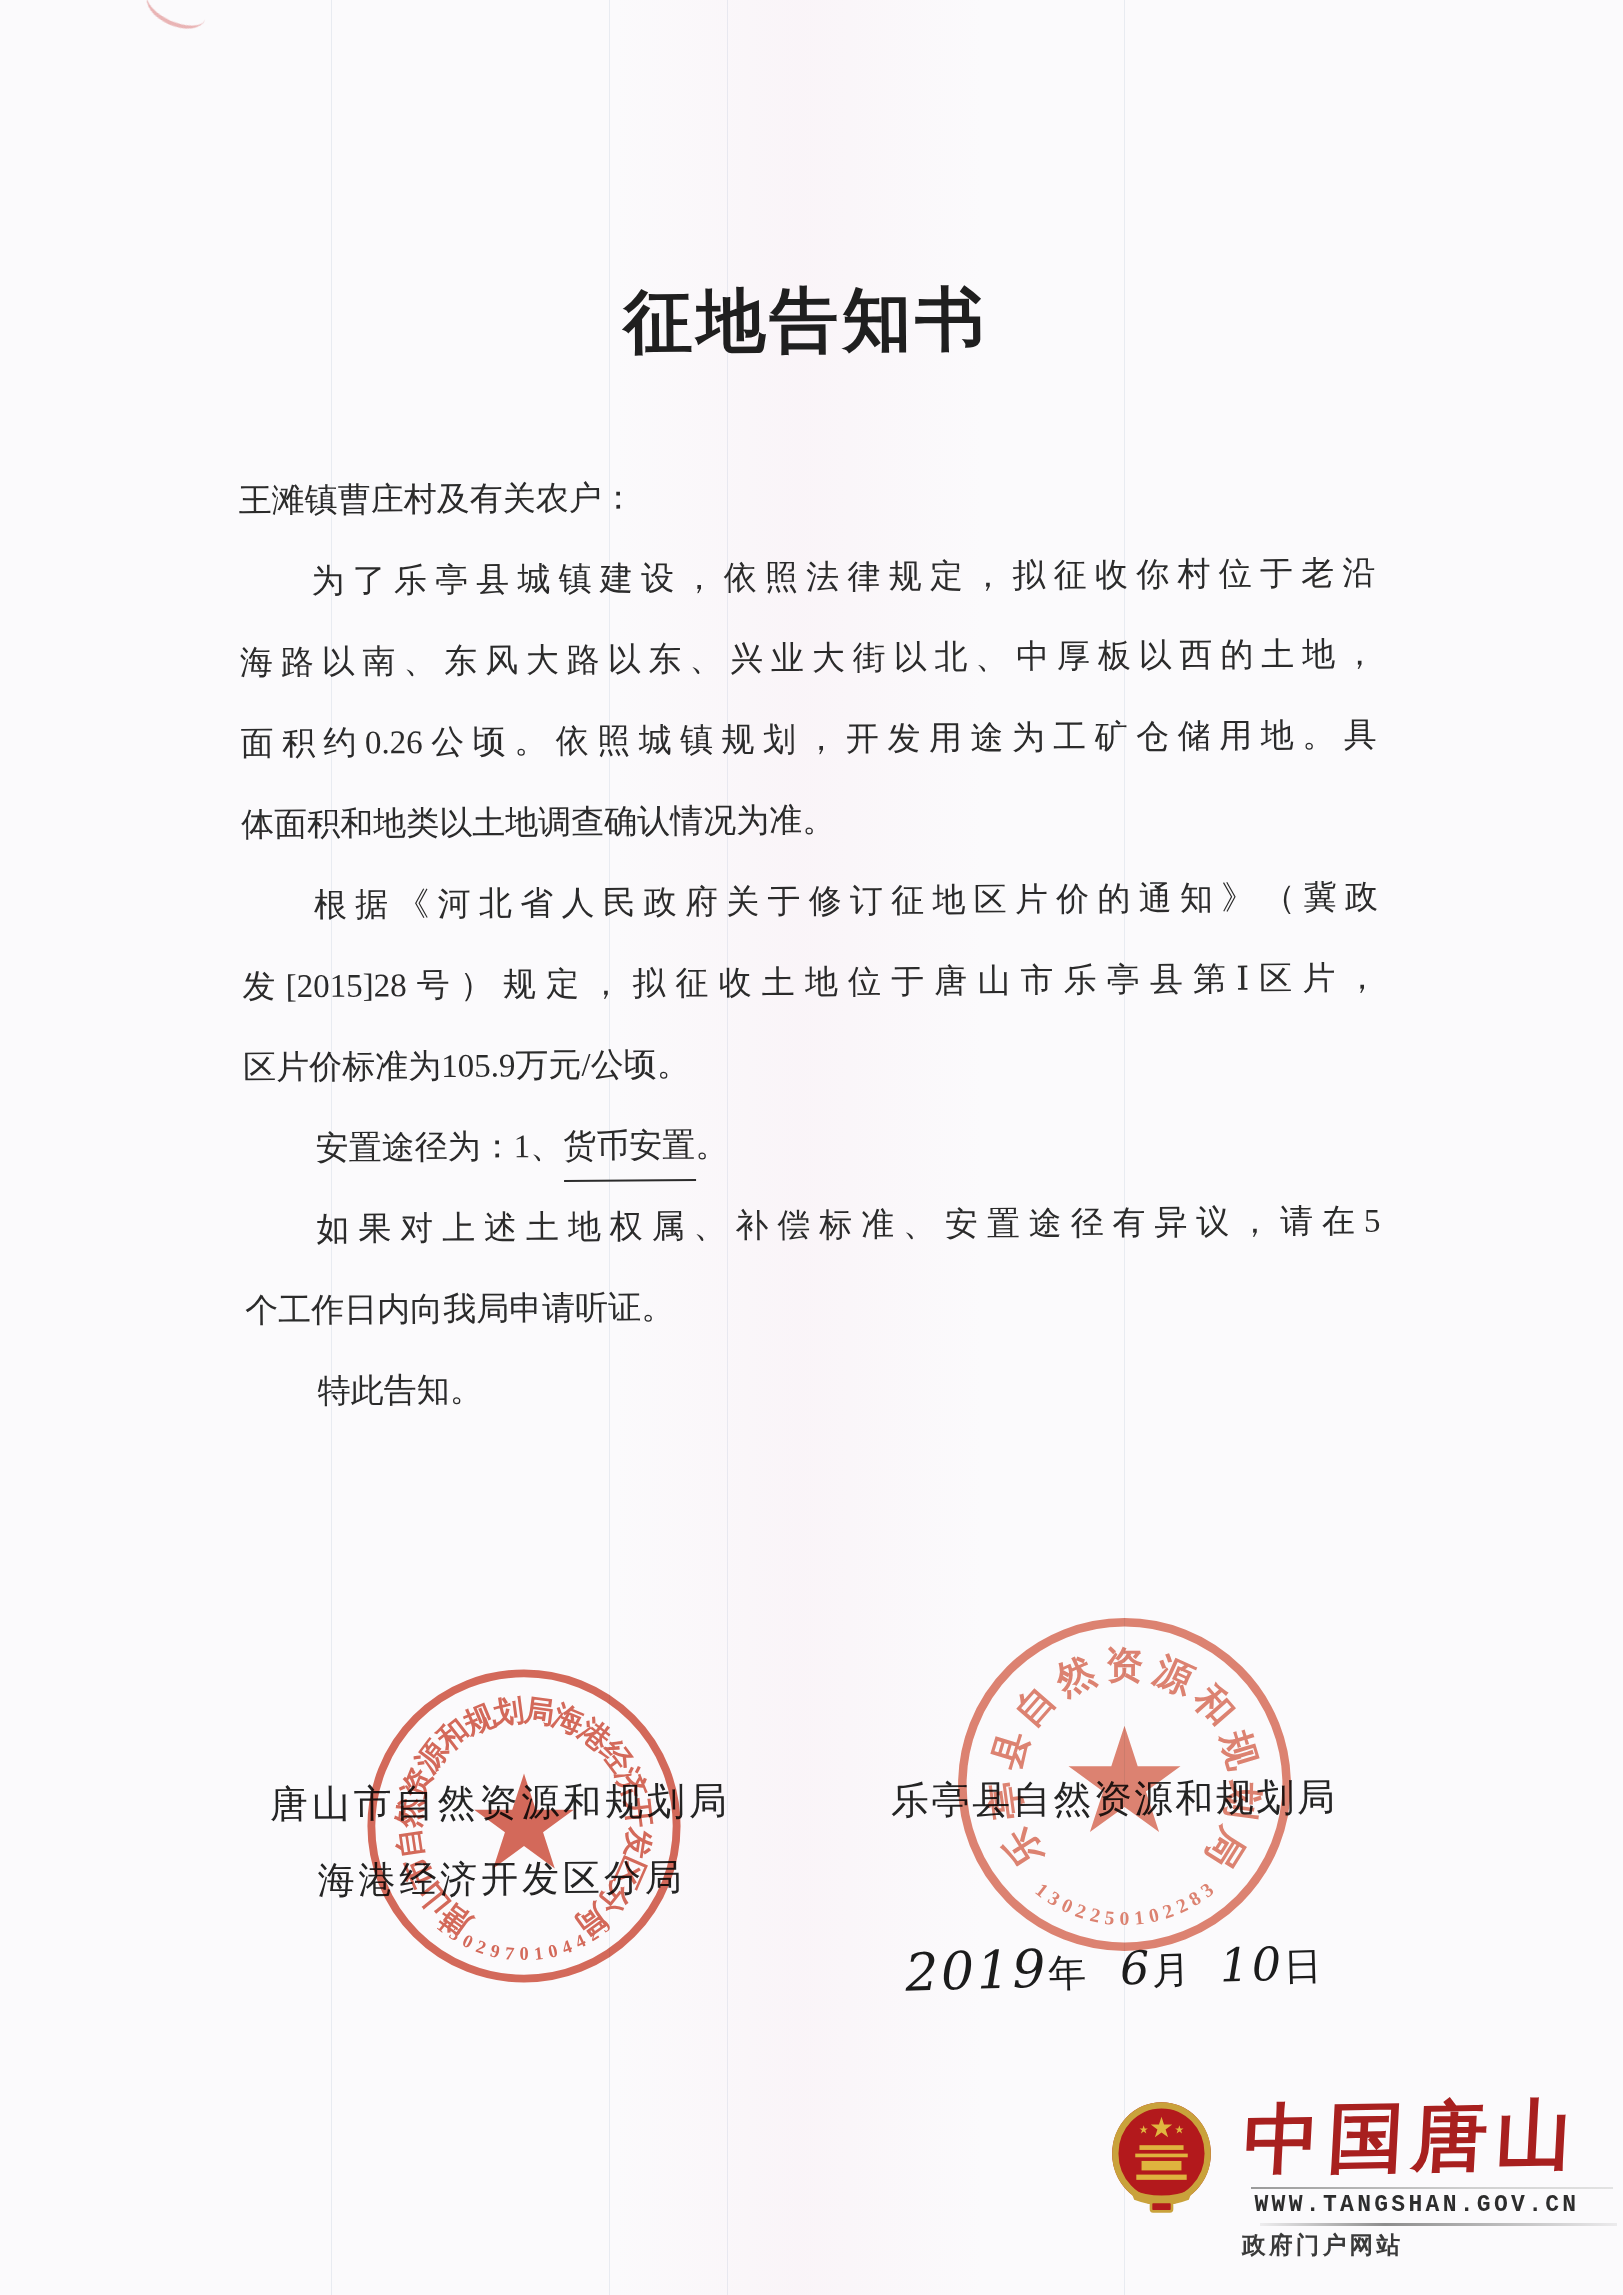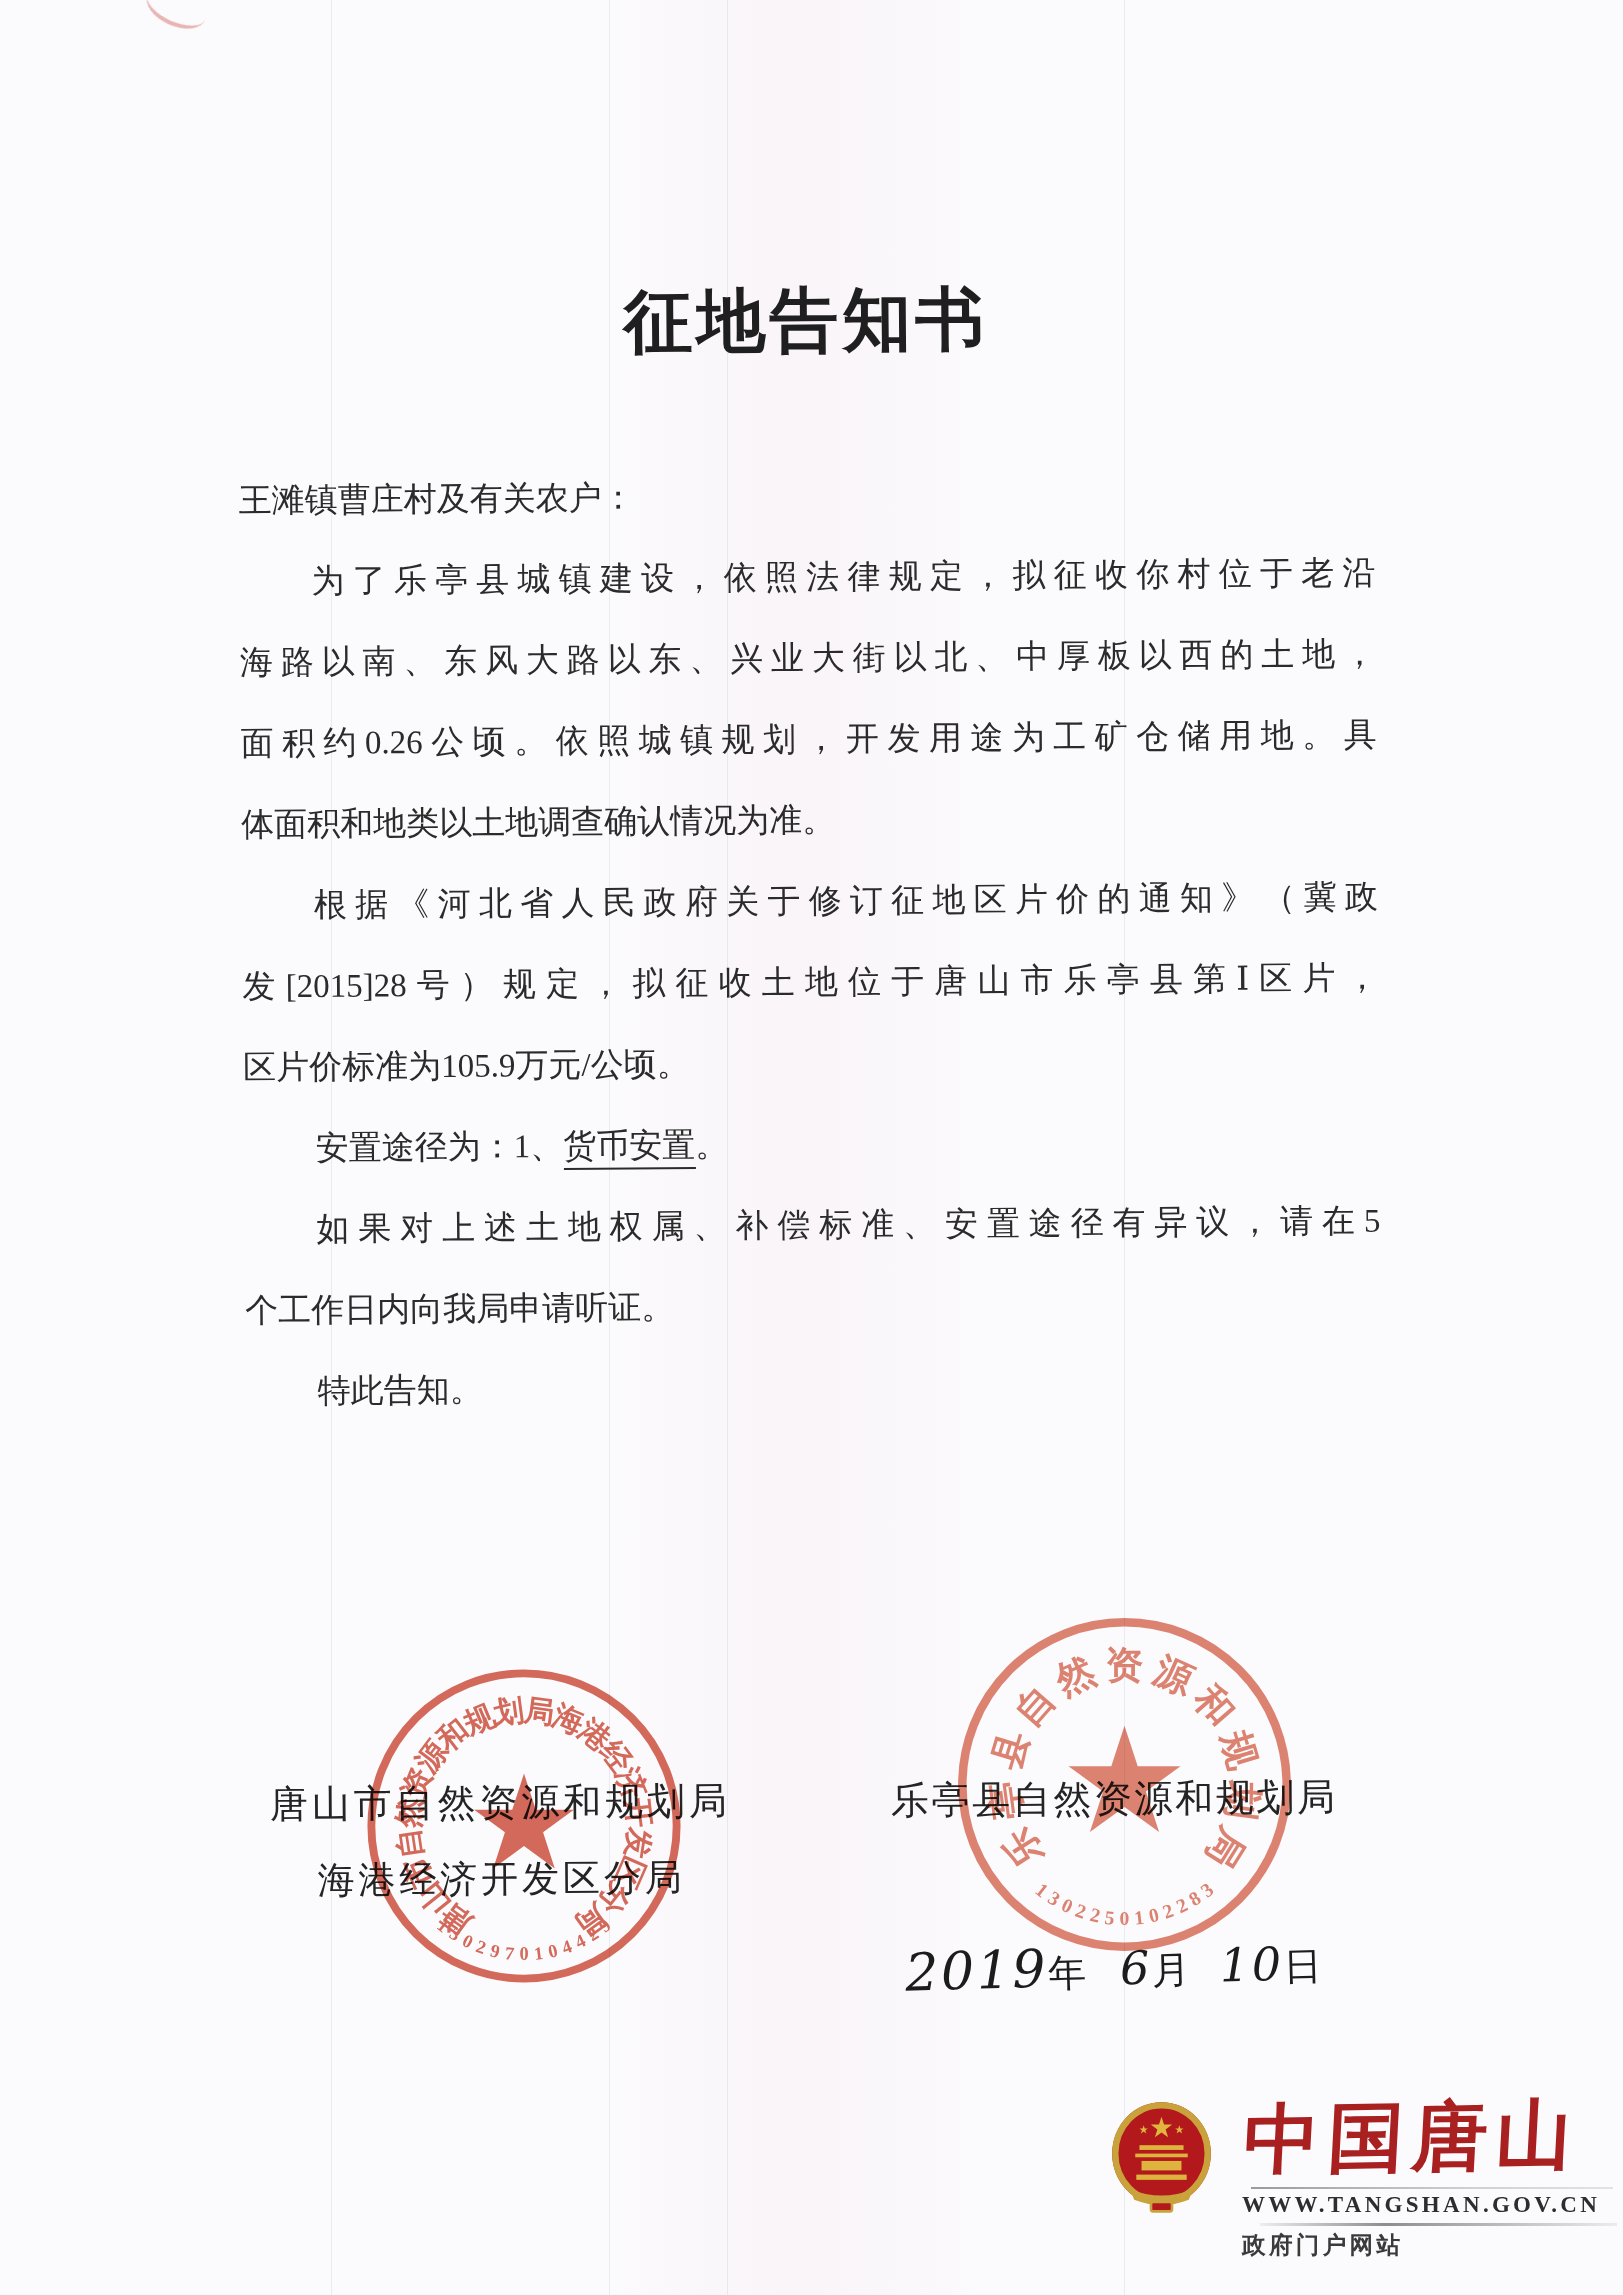--- a/index.html
+++ b/index.html
@@ -21,21 +21,21 @@
   .tilt{position:absolute;left:0;top:0;width:1623px;height:2295px;
     transform:rotate(-0.45deg);transform-origin:812px 1047px;}
   .doc-title{
     position:absolute;left:0;top:275px;width:1623px;text-align:center;
     font-size:69px;font-weight:bold;letter-spacing:3.9px;color:#1f1f1f;
   }
   .body-text{position:absolute;left:243px;top:456px;width:1136px;font-size:33px;}
   .ln{height:81px;line-height:81px;white-space:nowrap;}
   .ln.j{white-space:normal;text-align:justify;text-align-last:justify;}
   .ln.ind{text-indent:72px;}
-  .uline{border-bottom:2.6px solid #2b2b2b;padding-bottom:4px;}
+  .uline{border-bottom:2.6px solid #2b2b2b;padding-bottom:16px;}
   .sig{position:absolute;font-size:38px;color:#242424;white-space:nowrap;}
   .sig-l1{left:264px;top:1775px;letter-spacing:3.9px;}
   .sig-l2{left:311px;top:1852px;font-size:37px;letter-spacing:3.9px;}
   .sig-r{left:885px;top:1776px;letter-spacing:2.6px;}
   .date-line{
     position:absolute;left:898px;top:1939px;white-space:nowrap;color:#1c1c1c;
     transform:rotate(-1.2deg);font-family:"DejaVu Serif",serif;
   }
   .hand{font-style:italic;font-size:52px;letter-spacing:2.6px;}
   .hand.small{font-size:46px;}
@@ -46,21 +46,21 @@
   
   .emblem{position:absolute;left:1109px;top:2101px;}
   .brand{
     position:absolute;left:1244px;top:2087px;width:357px;
     font-size:76px;font-weight:bold;letter-spacing:7.9px;white-space:nowrap;
     transform:skewX(-4deg) rotate(-1deg);
   }
   .logo-div1{position:absolute;left:1251px;top:2187px;width:362px;height:2px;
     background:linear-gradient(to right,#9a9a9a,#cfcfcf 60%,#e3e3e3);}
   .logo-url{position:absolute;left:1242px;top:2192px;width:350px;text-align:center;
-    font-family:Liberation Serif, serif;font-weight:bold;
+    font-family:Liberation Mono, monospace;font-weight:bold;
     font-size:23px;letter-spacing:3.3px;color:#2d2d2d;white-space:nowrap;}
   .logo-div2{position:absolute;left:1260px;top:2223px;width:357px;height:2.6px;
     background:linear-gradient(to right,rgba(140,140,140,.12),#8d8d8d 35%,rgba(150,150,150,.15));}
   .logo-caption{position:absolute;left:1242px;top:2229px;width:350px;text-align:left;
     font-size:23.6px;letter-spacing:3.3px;color:#3a3a3a;font-weight:bold;}
 </style>
 </head>
 <body>
 
 <div class="scan-band pink-band"></div>

